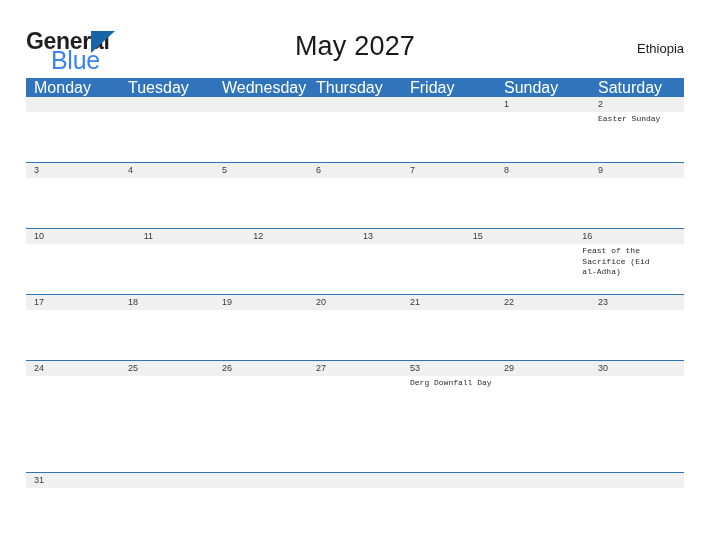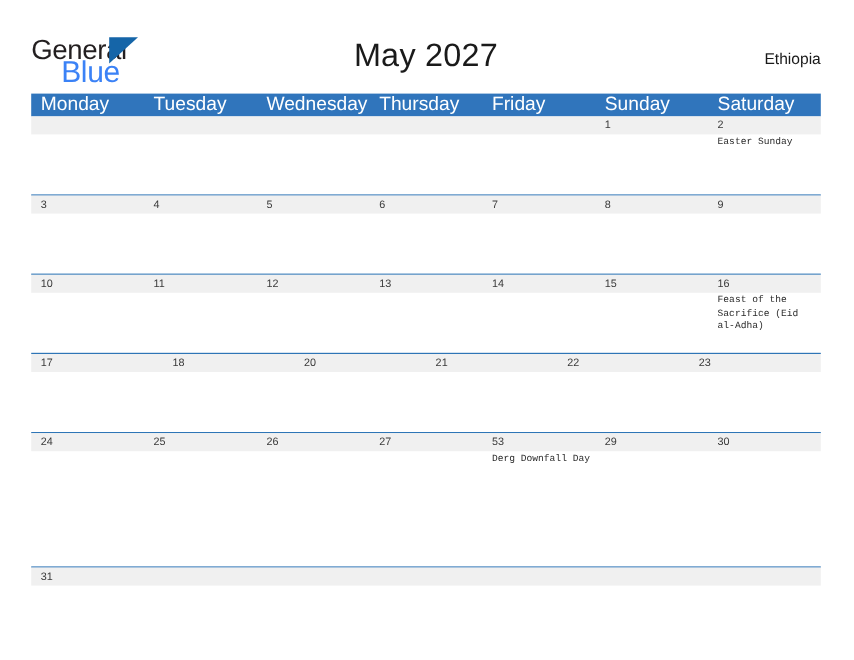--- a/index.html
+++ b/index.html
@@ -36,20 +36,21 @@
     height: 44px;
   }
   .logo-general {
     position: absolute;
     left: 0;
     top: 0;
     font-size: 23px;
     letter-spacing: -0.3px;
     color: #231f20;
     line-height: 26px;
+    font-weight: bold;
   }
   .logo-blue {
     position: absolute;
     left: 25px;
     top: 19px;
     font-size: 25px;
     letter-spacing: -0.3px;
     color: #3b82f6;
     line-height: 26px;
   }
@@ -256,43 +257,43 @@
             <div class="day">
               <div class="day-num">11</div>
             </div>
             <div class="day">
               <div class="day-num">12</div>
             </div>
             <div class="day">
               <div class="day-num">13</div>
             </div>
             <div class="day">
-              <div class="day-num">14</div>
-            </div>
-            <div class="day">
               <div class="day-num">15</div>
             </div>
             <div class="day">
               <div class="day-num">16</div>
               <div class="day-events">
                 <div class="event">Feast of the Sacrifice (Eid al-Adha)</div>
               </div>
             </div>
           </div>
         </div>
         <div class="week">
           <div class="week-band"></div>
           <div class="week-cells">
             <div class="day">
               <div class="day-num">17</div>
             </div>
             <div class="day">
               <div class="day-num">18</div>
             </div>
             <div class="day">
+              <div class="day-num">19</div>
+            </div>
+            <div class="day">
               <div class="day-num">20</div>
             </div>
             <div class="day">
               <div class="day-num">21</div>
             </div>
             <div class="day">
               <div class="day-num">22</div>
             </div>
             <div class="day">
               <div class="day-num">23</div>

